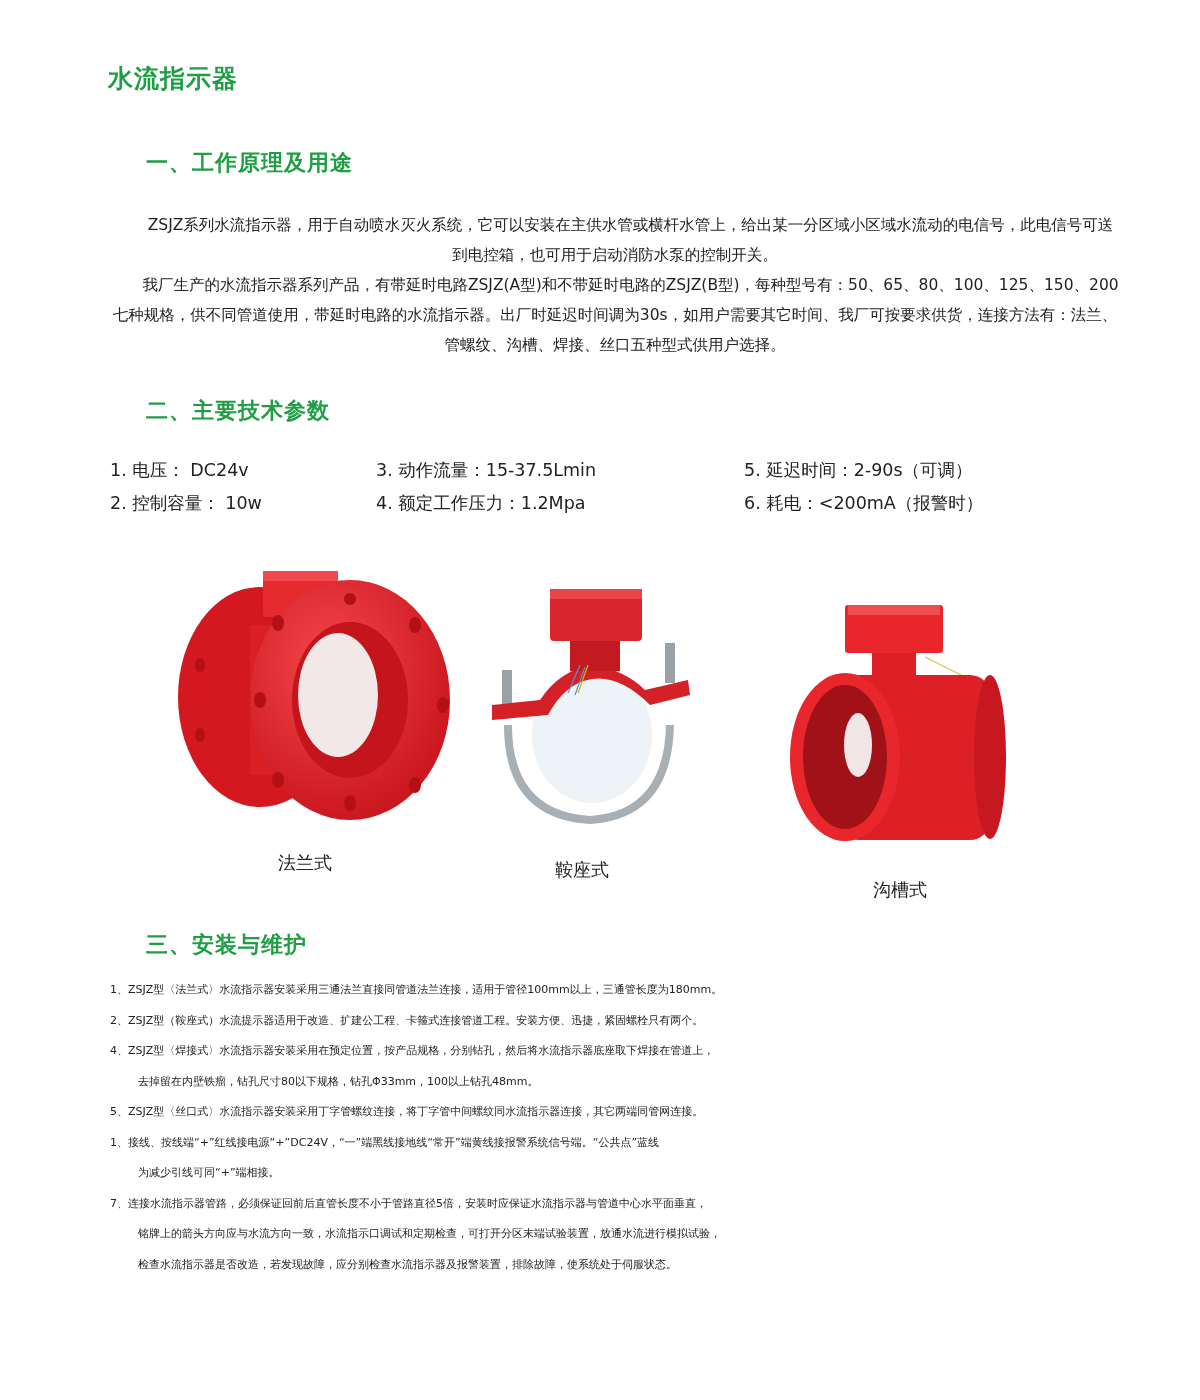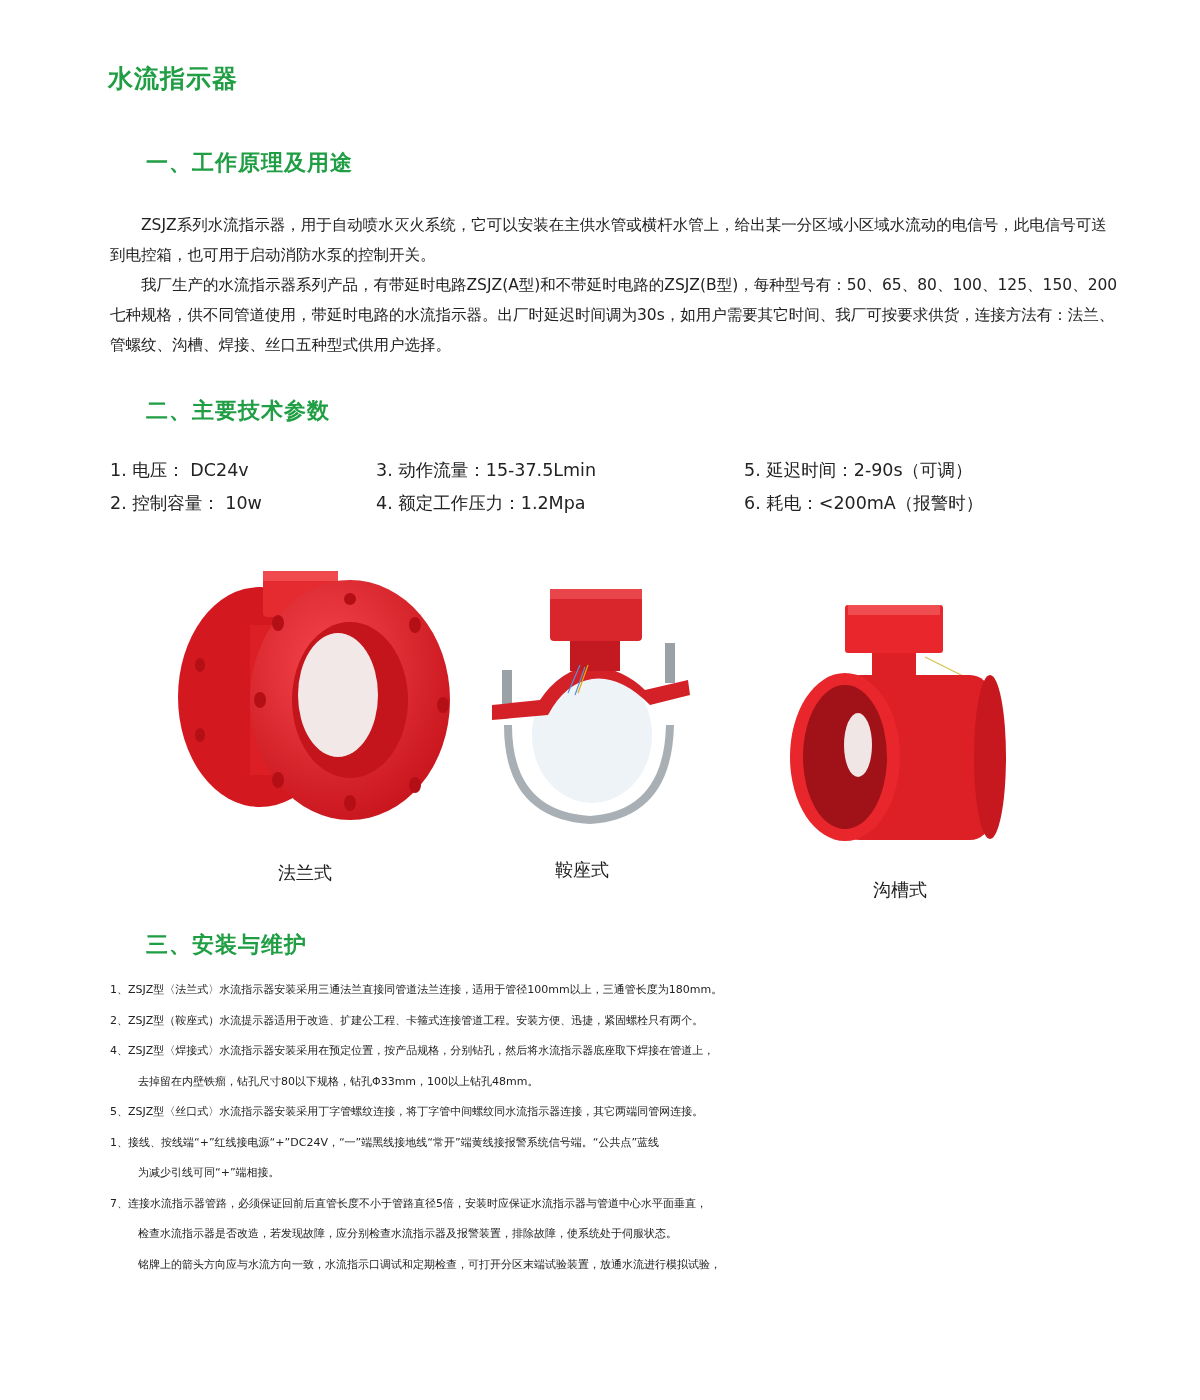--- a/index.html
+++ b/index.html
@@ -16,21 +16,21 @@
   .inst { position:absolute; left:110px; top:975px; width:1000px; font-size:11px; line-height:30.5px; color:#222; }
   .inst .item { display:block; }
   .inst .cont { display:block; padding-left:28px; }
 </style>
 </head>
 <body>
 
 <div class="title green">水流指示器</div>
 
 <div class="h2 green" style="top:148px;">一、工作原理及用途</div>
-<div class="para" style="top:210px;">
+<div class="para" style="top:210px;text-align:center;">
   <p>ZSJZ系列水流指示器，用于自动喷水灭火系统，它可以安装在主供水管或横杆水管上，给出某一分区域小区域水流动的电信号，此电信号可送到电控箱，也可用于启动消防水泵的控制开关。</p>
   <p>我厂生产的水流指示器系列产品，有带延时电路ZSJZ(A型)和不带延时电路的ZSJZ(B型)，每种型号有：50、65、80、100、125、150、200七种规格，供不同管道使用，带延时电路的水流指示器。出厂时延迟时间调为30s，如用户需要其它时间、我厂可按要求供货，连接方法有：法兰、管螺纹、沟槽、焊接、丝口五种型式供用户选择。</p>
 </div>
 
 <div class="h2 green" style="top:396px;">二、主要技术参数</div>
 <div class="spec" style="left:110px; top:454px;">
   <div>1. 电压： DC24v</div>
   <div>2. 控制容量：  10w</div>
 </div>
 <div class="spec" style="left:376px; top:454px;">
@@ -67,21 +67,21 @@
       <ellipse cx="100" cy="135" rx="6" ry="8"></ellipse>
         <ellipse cx="283" cy="140" rx="6" ry="8"></ellipse>
       <ellipse cx="118" cy="215" rx="6" ry="8"></ellipse>
         <ellipse cx="255" cy="220" rx="6" ry="8"></ellipse>
       <ellipse cx="190" cy="238" rx="6" ry="8"></ellipse>
         <ellipse cx="190" cy="34" rx="6" ry="6"></ellipse>
       <ellipse cx="40" cy="100" rx="5" ry="7"></ellipse>
         <ellipse cx="40" cy="170" rx="5" ry="7"></ellipse>
     </g>
   </svg>
-  <div class="cap" style="left:65px; top:296px;">法兰式</div>
+  <div class="cap" style="left:65px; top:286px;">法兰式</div>
 </div>
 
 <div class="prod" style="left:480px; top:575px; width:220px; height:310px;">
   <svg width="220" height="260" viewBox="0 0 220 260">
 
     <ellipse cx="112" cy="160" rx="60" ry="68" fill="#eef3f7"></ellipse>
 
     <path d="M28 150 Q28 240 110 245 Q188 240 190 150" fill="none" stroke="#a9b0b5" stroke-width="8"></path>
     <rect x="22" y="95" width="10" height="40" fill="#9aa2a8"></rect>
     <rect x="185" y="68" width="10" height="40" fill="#9aa2a8"></rect>
@@ -117,15 +117,15 @@
 <div class="h2 green" style="top:930px;">三、安装与维护</div>
 <div class="inst">
   <span class="item">1、ZSJZ型〈法兰式〉水流指示器安装采用三通法兰直接同管道法兰连接，适用于管径100mm以上，三通管长度为180mm。</span>
   <span class="item">2、ZSJZ型（鞍座式）水流提示器适用于改造、扩建公工程、卡箍式连接管道工程。安装方便、迅捷，紧固螺栓只有两个。</span>
   <span class="item">4、ZSJZ型〈焊接式〉水流指示器安装采用在预定位置，按产品规格，分别钻孔，然后将水流指示器底座取下焊接在管道上，</span>
   <span class="cont">去掉留在内壁铁瘤，钻孔尺寸80以下规格，钻孔Φ33mm，100以上钻孔48mm。</span>
   <span class="item">5、ZSJZ型〈丝口式〉水流指示器安装采用丁字管螺纹连接，将丁字管中间螺纹同水流指示器连接，其它两端同管网连接。</span>
   <span class="item">1、接线、按线端“+”红线接电源“+”DC24V，“一”端黑线接地线“常开”端黄线接报警系统信号端。“公共点”蓝线</span>
   <span class="cont">为减少引线可同“+”端相接。</span>
   <span class="item">7、连接水流指示器管路，必须保证回前后直管长度不小于管路直径5倍，安装时应保证水流指示器与管道中心水平面垂直，</span>
+  <span class="cont">铭牌上的箭头方向应与水流方向一致，水流指示口调试和定期检查，可打开分区末端试验装置，放通水流进行模拟试验，</span>
   <span class="cont">检查水流指示器是否改造，若发现故障，应分别检查水流指示器及报警装置，排除故障，使系统处于伺服状态。</span>
-  <span class="cont">铭牌上的箭头方向应与水流方向一致，水流指示口调试和定期检查，可打开分区末端试验装置，放通水流进行模拟试验，</span>
 </div>
 
 </body></html>

